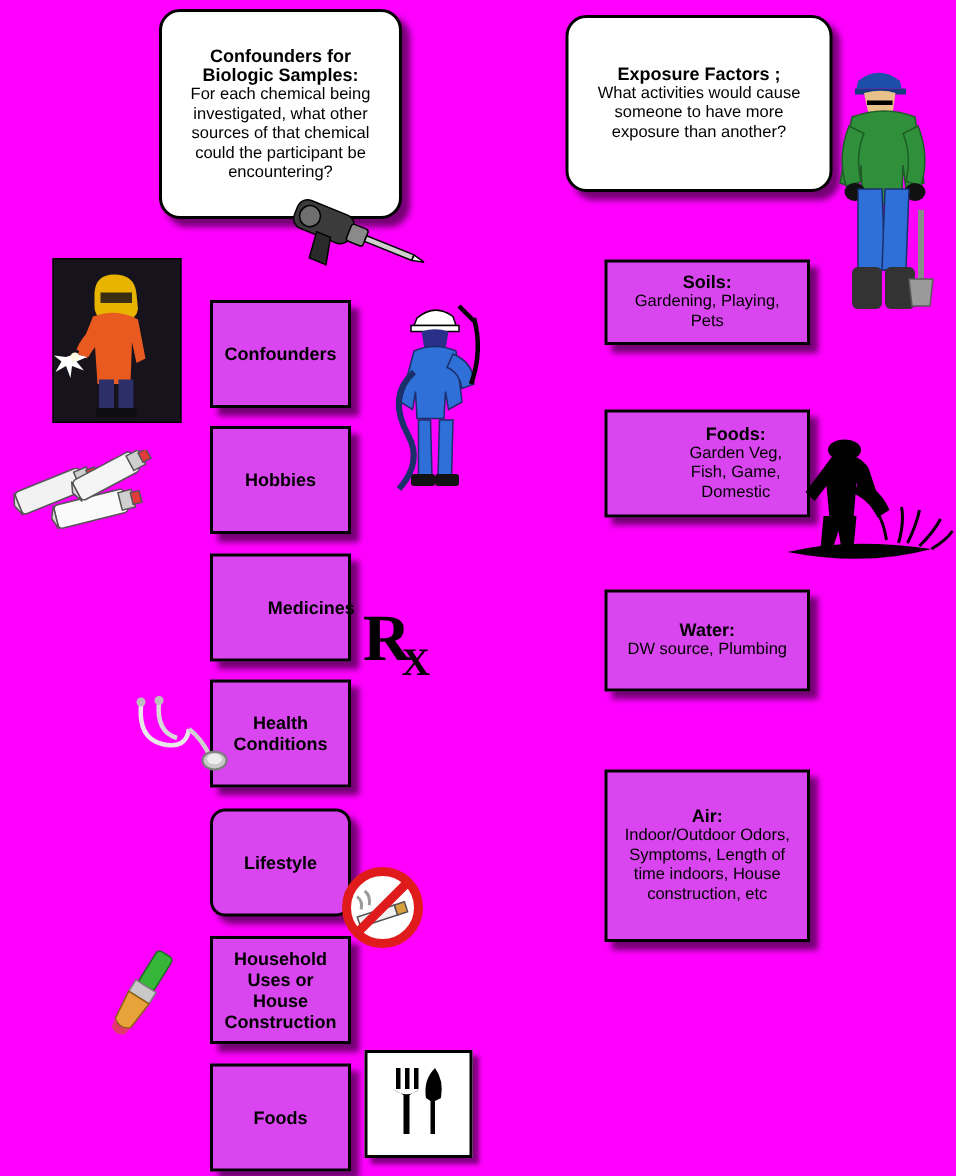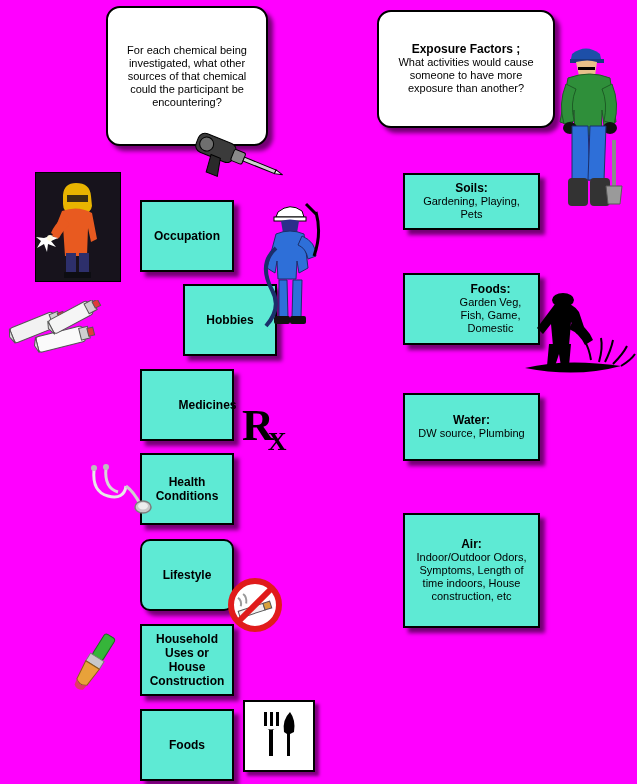--- a/index.html
+++ b/index.html
@@ -29,21 +29,21 @@
     box-sizing: border-box;
     display: flex;
     flex-direction: column;
     align-items: center;
     justify-content: center;
     text-align: center;
     padding: 6px 8px;
   }
   .sbox {
     position: absolute;
-    background: #5eead4;
+    background: #d946ef;
     border: 2px solid #000000;
     box-shadow: 5px 5px 4px rgba(0,0,0,0.55);
     box-sizing: border-box;
     display: flex;
     flex-direction: column;
     align-items: center;
     justify-content: center;
     text-align: center;
     padding: 4px 6px;
   }
@@ -67,21 +67,21 @@
   
   #confounders { left: 106px; top: 6px; width: 162px; height: 140px; }
   #exposure    { left: 377px; top: 10px; width: 178px; height: 118px; }
 
   #soils  { left: 403px; top: 173px; width: 137px; height: 57px; }
   #foodsR { left: 403px; top: 273px; width: 137px; height: 72px; padding-left: 44px; }
   #water  { left: 403px; top: 393px; width: 137px; height: 68px; }
   #air    { left: 403px; top: 513px; width: 137px; height: 115px; }
 
   #occupation  { left: 140px; top: 200px; width: 94px; height: 72px; }
-  #hobbies     { left: 140px; top: 284px; width: 94px; height: 72px; margin-left: 43px; }
+  #hobbies     { left: 140px; top: 284px; width: 94px; height: 72px; }
   #medicines   { left: 140px; top: 369px; width: 94px; height: 72px; padding-left: 47px; }
   #health      { left: 140px; top: 453px; width: 94px; height: 72px; }
   #lifestyle   { left: 140px; top: 539px; width: 94px; height: 72px; border-radius: 10px; }
   #household   { left: 140px; top: 624px; width: 94px; height: 72px; }
   #foodsL      { left: 140px; top: 709px; width: 94px; height: 72px; }
 
   
   .art { position: absolute; }
 
   
@@ -126,20 +126,21 @@
   #gardener { left: 525px; top: 290px; width: 112px; height: 86px; }
 
   svg { display: block; }
 </style>
 </head>
 <body>
 
 <div class="stage">
 
   <div class="rbox" id="confounders">
+    <div class="ttl">Confounders for Biologic Samples:</div>
     <div class="body-txt">For each chemical being investigated, what other sources of that chemical could the participant be encountering?</div>
   </div>
 
   <div class="rbox" id="exposure">
     <div class="ttl">Exposure Factors ;</div>
     <div class="body-txt">What activities would cause someone to have more exposure than another?</div>
   </div>
 
   <div class="sbox" id="soils">
     <div class="ttl">Soils:</div>
@@ -152,21 +153,21 @@
   <div class="sbox" id="water">
     <div class="ttl">Water:</div>
     <div class="body-txt">DW source, Plumbing</div>
   </div>
   <div class="sbox" id="air">
     <div class="ttl">Air:</div>
     <div class="body-txt">Indoor/Outdoor Odors, Symptoms, Length of time indoors, House construction, etc</div>
   </div>
 
   <div class="sbox" id="occupation">
-    <div class="lbl">Occupation</div>
+    <div class="lbl">Confounders</div>
   </div>
   <div class="sbox" id="hobbies">
     <div class="lbl">Hobbies</div>
   </div>
   <div class="sbox" id="medicines">
     <div class="lbl">Medicines</div>
   </div>
   <div class="sbox" id="health">
     <div class="lbl">Health Conditions</div>
   </div>

